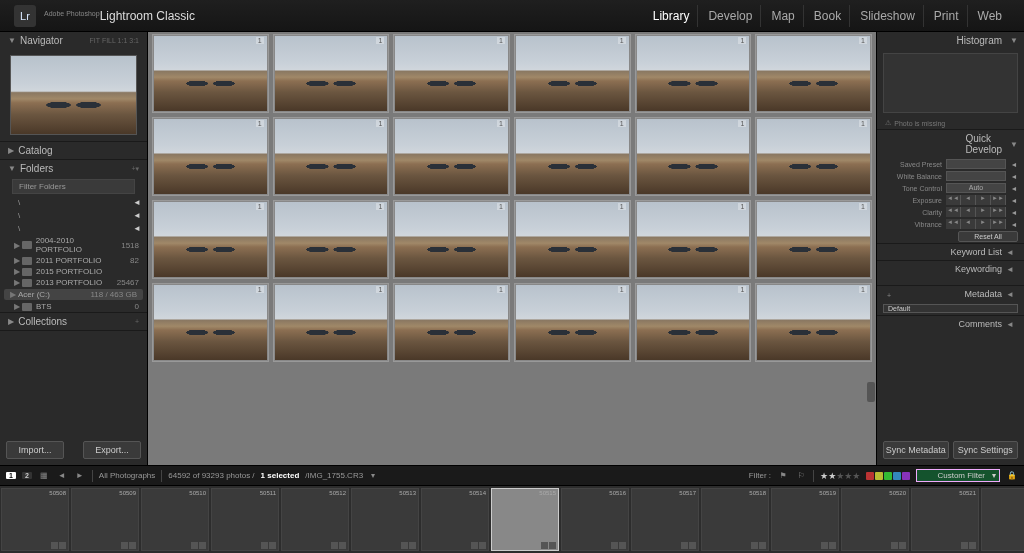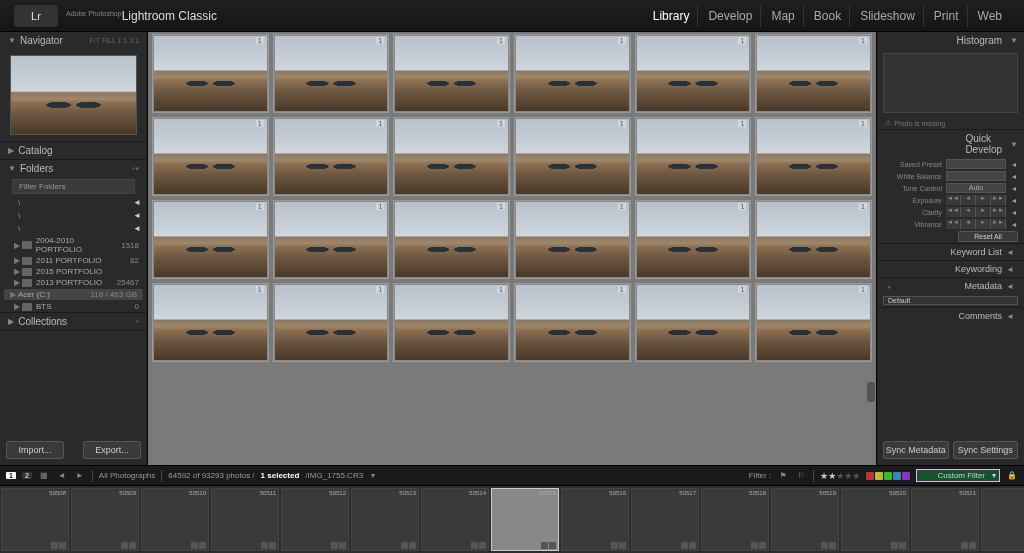--- a/index.html
+++ b/index.html
@@ -2,21 +2,21 @@
 <html><head>
 <meta charset="utf-8">
 <style>
 *{box-sizing:border-box;margin:0;padding:0;font-family:"Segoe UI",Arial,sans-serif;user-select:none}
 body{background:#1a1a1a;color:#ccc;width:1024px;height:553px;overflow:hidden;font-size:10px}
 .app{display:flex;flex-direction:column;height:553px}
 
 
 .header{height:32px;background:linear-gradient(#1f1f1f,#151515);display:flex;align-items:center;padding:0 14px;border-bottom:1px solid #000}
 .logo-area{display:flex;align-items:center;gap:8px}
-.lr-badge{width:44px;height:22px;background:#333;border-radius:3px;display:flex;align-items:center;justify-content:center;font-size:11px;font-weight:normal;color:#d8e8ff}
+.lr-badge{width:22px;height:22px;background:#333;border-radius:3px;display:flex;align-items:center;justify-content:center;font-size:11px;font-weight:normal;color:#d8e8ff}
 .product{display:flex;flex-direction:row;line-height:1}
 .product .small{font-size:7px;color:#888}
 .product .big{font-size:12px;color:#ddd}
 .modules{margin-left:auto;display:flex;gap:2px}
 .module{padding:4px 8px;font-size:12px;color:#aaa;cursor:pointer;border-right:1px solid #333}
 .module:last-child{border-right:none}
 .module.active{color:#fff;font-weight:500}
 
 
 .body{flex:1;display:flex;min-height:0}
@@ -385,21 +385,21 @@
           </div>
         </div>
       <div class="qd-row">
           <div class="qd-label"></div>
           <div class="btn" style="flex:0 0 60px;font-size:7px;padding:1px 0">Reset All</div>
         </div>
 
       <div id="rightlinks">
           <div class="panel-link"><span>Keyword List</span><span class="tri">◄</span></div>
           <div class="panel-link"><span>Keywording</span><span class="tri">◄</span></div>
-          <div class="panel-link" style="display: flex; align-items: flex-end; justify-content: flex-end;">
+          <div class="panel-link" style="display: flex; align-items: flex-end; justify-content: flex-end; margin-top: 8px;">
             <span style="margin-right:auto;font-size:7px;color:#888">+</span>
             <span>Metadata</span>
             <span class="tri">◄</span>
           </div>
           <div class="meta-preset">
             <div class="sel">Default</div>
           </div>
           <div class="panel-link"><span>Comments</span><span class="tri">◄</span></div>
         </div>
 

